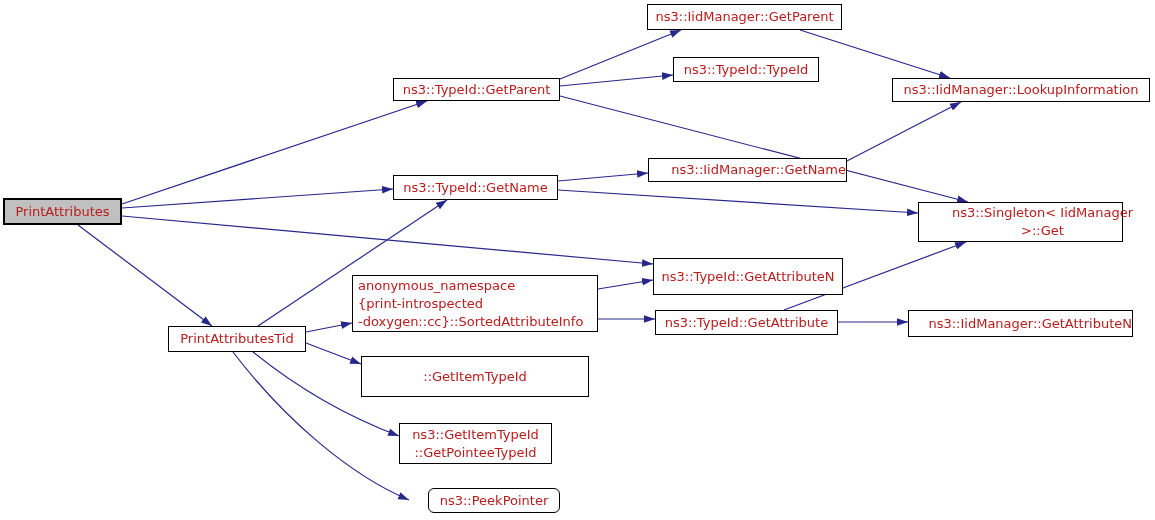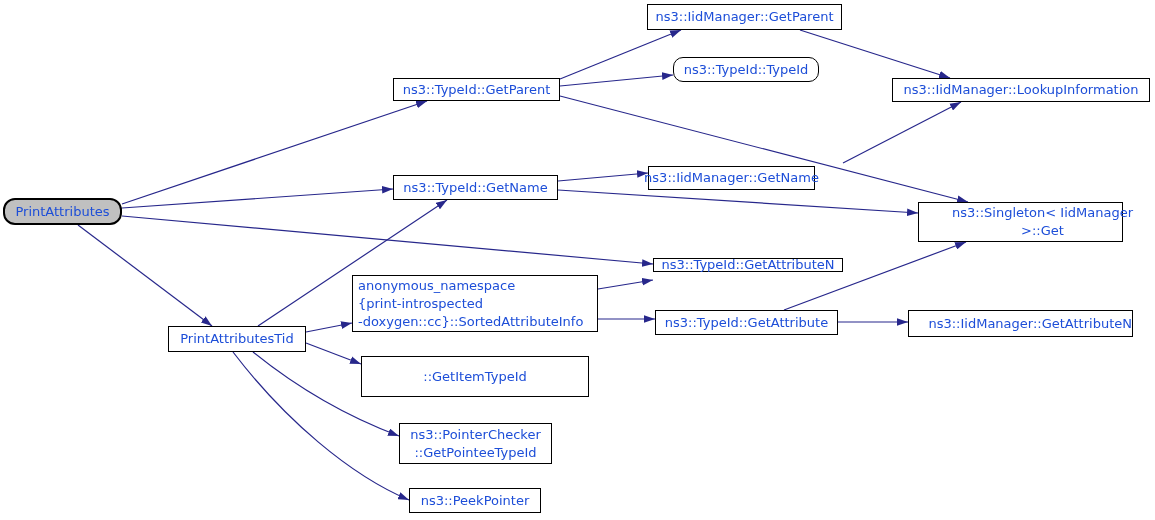--- a/index.html
+++ b/index.html
@@ -14,21 +14,21 @@
   svg.edges-layer {
     position: absolute;
     left: 0; top: 0;
     width: 1155px; height: 520px;
   }
   .node {
     position: absolute;
     box-sizing: border-box;
     border: 1px solid #000000;
     background: #ffffff;
-    color: #1d4ed8;
+    color: #b91c1c;
     font-size: 13px;
     line-height: 18px;
     display: flex;
     flex-direction: column;
     justify-content: center;
     align-items: center;
     white-space: nowrap;
     cursor: pointer;
   }
   .node.align-left {
@@ -69,66 +69,66 @@
         <path d="M843,163 L961,102" fill="none" stroke="#27278b" stroke-width="1.2" marker-end="url(#arrowhead)"></path>
         <path d="M558,181 L648,173" fill="none" stroke="#27278b" stroke-width="1.2" marker-end="url(#arrowhead)"></path>
         <path d="M558,190 L918,213" fill="none" stroke="#27278b" stroke-width="1.2" marker-end="url(#arrowhead)"></path>
         <path d="M598,289 L653,280" fill="none" stroke="#27278b" stroke-width="1.2" marker-end="url(#arrowhead)"></path>
         <path d="M598,319 L655,319" fill="none" stroke="#27278b" stroke-width="1.2" marker-end="url(#arrowhead)"></path>
         <path d="M838,322 L908,322" fill="none" stroke="#27278b" stroke-width="1.2" marker-end="url(#arrowhead)"></path>
         <path d="M784,310 L966,242" fill="none" stroke="#27278b" stroke-width="1.2" marker-end="url(#arrowhead)"></path>
       </g>
   </svg>
   <div>
-      <div class="node highlight" style="left: 3px; top: 198px; width: 119px; height: 27px; border-color: rgb(0, 0, 0); background: rgb(192, 192, 192); border-radius: 12px;">
+      <div class="node highlight" style="left: 3px; top: 198px; width: 119px; height: 27px; border-color: rgb(0, 0, 0); background: rgb(192, 192, 192);">
         <span class="node-line">PrintAttributes</span>
       </div>
       <div class="node" style="left: 168px; top: 326px; width: 138px; height: 26px; border-color: rgb(0, 0, 0); background: rgb(255, 255, 255);">
         <span class="node-line">PrintAttributesTid</span>
       </div>
       <div class="node" style="left: 393px; top: 78px; width: 167px; height: 23px; border-color: rgb(0, 0, 0); background: rgb(255, 255, 255);">
         <span class="node-line">ns3::TypeId::GetParent</span>
       </div>
       <div class="node" style="left: 647px; top: 4px; width: 195px; height: 26px; border-color: rgb(0, 0, 0); background: rgb(255, 255, 255);">
         <span class="node-line">ns3::IidManager::GetParent</span>
       </div>
-      <div class="node" style="left: 673px; top: 57px; width: 146px; height: 25px; border-color: rgb(0, 0, 0); background: rgb(255, 255, 255); border-radius: 10px;">
+      <div class="node" style="left: 673px; top: 57px; width: 146px; height: 25px; border-color: rgb(0, 0, 0); background: rgb(255, 255, 255);">
         <span class="node-line">ns3::TypeId::TypeId</span>
       </div>
       <div class="node" style="left: 892px; top: 78px; width: 258px; height: 24px; border-color: rgb(0, 0, 0); background: rgb(255, 255, 255);">
         <span class="node-line">ns3::IidManager::LookupInformation</span>
       </div>
       <div class="node" style="left: 393px; top: 175px; width: 165px; height: 25px; border-color: rgb(0, 0, 0); background: rgb(255, 255, 255); justify-content: center;">
         <span class="node-line">ns3::TypeId::GetName</span>
       </div>
-      <div class="node" style="left: 648px; top: 166px; width: 167px; height: 24px; border-color: rgb(0, 0, 0); background: rgb(255, 255, 255);">
+      <div class="node" style="left: 648px; top: 158px; width: 199px; height: 24px; border-color: rgb(0, 0, 0); background: rgb(255, 255, 255); align-items: flex-end;">
         <span class="node-line">ns3::IidManager::GetName</span>
       </div>
       <div class="node" style="left: 918px; top: 202px; width: 205px; height: 40px; border-color: rgb(0, 0, 0); background: rgb(255, 255, 255); padding-left: 44px;">
         <span class="node-line">ns3::Singleton&lt; IidManager</span>
         <span class="node-line">&gt;::Get</span>
       </div>
-      <div class="node" style="left: 653px; top: 258px; width: 190px; height: 14px; border-color: rgb(0, 0, 0); background: rgb(255, 255, 255);">
+      <div class="node" style="left: 653px; top: 258px; width: 190px; height: 37px; border-color: rgb(0, 0, 0); background: rgb(255, 255, 255);">
         <span class="node-line">ns3::TypeId::GetAttributeN</span>
       </div>
       <div class="node align-left" style="left: 352px; top: 275px; width: 246px; height: 57px; border-color: rgb(0, 0, 0); background: rgb(255, 255, 255);">
         <span class="node-line">anonymous_namespace</span>
         <span class="node-line">{print-introspected</span>
         <span class="node-line">-doxygen::cc}::SortedAttributeInfo</span>
       </div>
       <div class="node" style="left: 655px; top: 310px; width: 183px; height: 25px; border-color: rgb(0, 0, 0); background: rgb(255, 255, 255);">
         <span class="node-line">ns3::TypeId::GetAttribute</span>
       </div>
       <div class="node" style="left: 908px; top: 310px; width: 225px; height: 27px; border-color: rgb(0, 0, 0); background: rgb(255, 255, 255); align-items: flex-end;">
         <span class="node-line">ns3::IidManager::GetAttributeN</span>
       </div>
       <div class="node" style="left: 361px; top: 356px; width: 228px; height: 41px; border-color: rgb(0, 0, 0); background: rgb(255, 255, 255);">
         <span class="node-line">::GetItemTypeId</span>
       </div>
       <div class="node" style="left: 399px; top: 423px; width: 153px; height: 41px; border-color: rgb(0, 0, 0); background: rgb(255, 255, 255);">
-        <span class="node-line">ns3::PointerChecker</span>
+        <span class="node-line">ns3::GetItemTypeId</span>
         <span class="node-line">::GetPointeeTypeId</span>
       </div>
-      <div class="node" style="left: 409px; top: 488px; width: 132px; height: 25px; border-color: rgb(0, 0, 0); background: rgb(255, 255, 255);">
+      <div class="node" style="left: 428px; top: 488px; width: 132px; height: 25px; border-color: rgb(0, 0, 0); background: rgb(255, 255, 255); border-radius: 6px;">
         <span class="node-line">ns3::PeekPointer</span>
       </div>
     </div>
 </div>
 
 </body></html>

